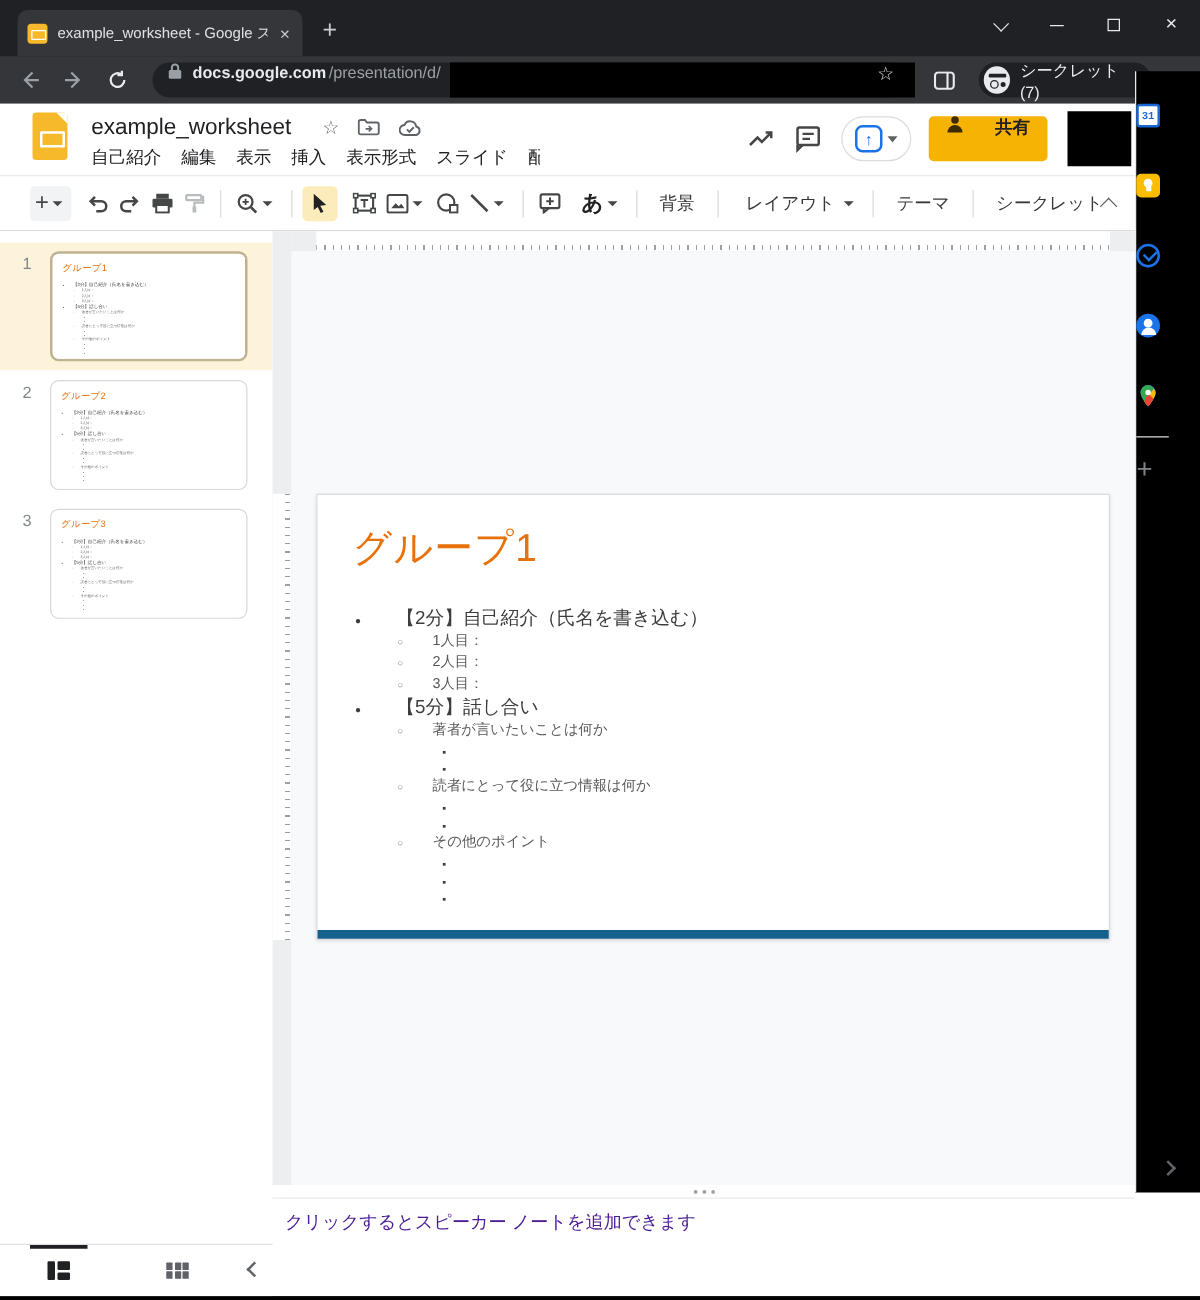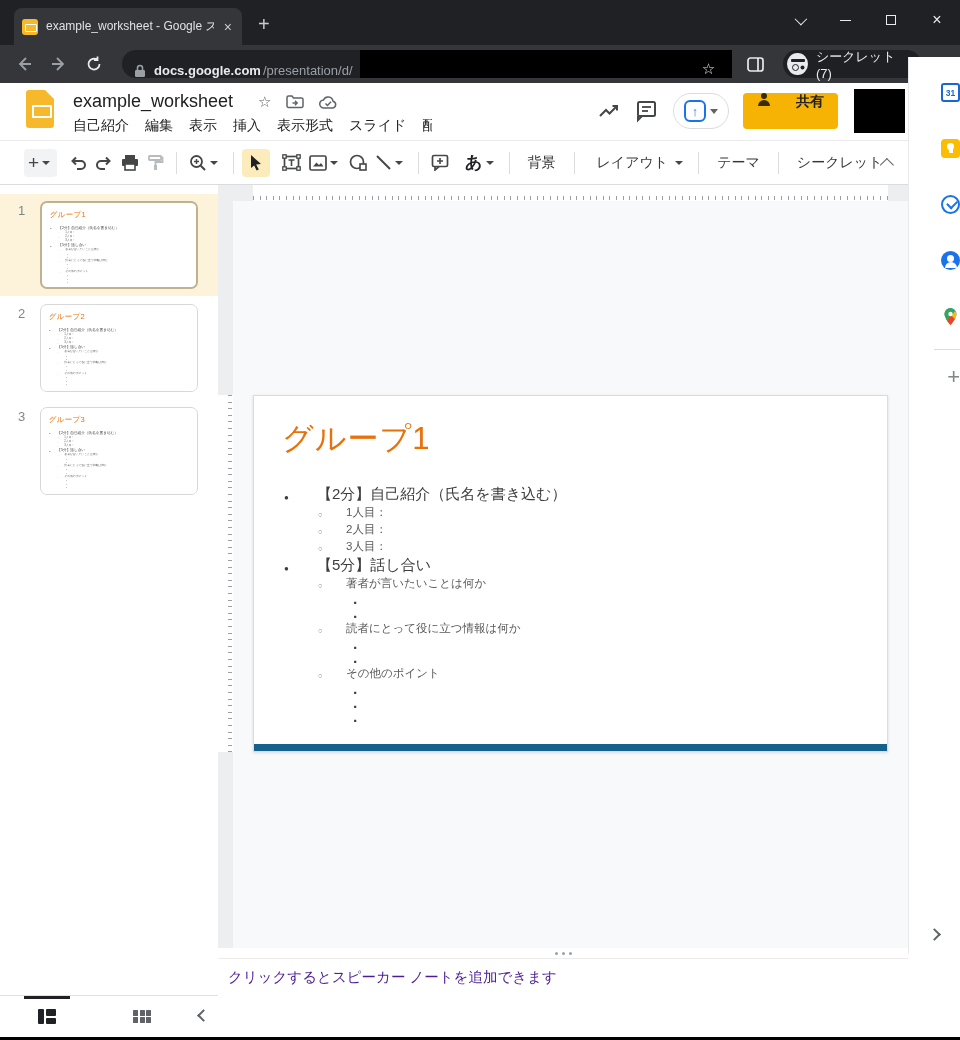--- a/index.html
+++ b/index.html
@@ -17,21 +17,21 @@
   .newtab { position:absolute; left:258px; top:13px; color:#c7cacd; font-size:20px; font-weight:400; }
   .wincontrols { position:absolute; right:0; top:0; height:40px; display:flex; align-items:center; }
   .winbtn { width:46px; height:40px; display:flex; align-items:center; justify-content:center; color:#e8eaed; }
   .chev-down { width:9px; height:9px; border-right:1.6px solid #e8eaed; border-bottom:1.6px solid #e8eaed; transform:rotate(45deg) translateY(-2px); }
   .minbar { width:11px; height:0; border-top:1.6px solid #e8eaed; }
   .maxbox { width:10px; height:10px; border:1.6px solid #e8eaed; }
   .closex { font-size:16px; }
 
   #navbar { position:absolute; left:0; top:45px; width:960px; height:38px; background:#35363a; display:flex; align-items:center; }
   .navicon { width:28px; height:28px; display:flex; align-items:center; justify-content:center; flex:none; }
-  .urlpill { height:28px; width:638px; margin-left:14px; background:#202124; border-radius:14px; display:flex; align-items:flex-end; padding:0 12px; gap:8px; position:relative; }
+  .urlpill { height:28px; width:638px; margin-left:14px; background:#202124; border-radius:14px; display:flex; align-items:flex-start; padding:0 12px; gap:8px; position:relative; }
   .url-host { color:#e8eaed; font-size:13px; font-weight:700; }
   .url-path { color:#9aa0a6; font-size:13px; }
   .redacted-url { position:absolute; left:238px; top:0; width:372px; height:28px; background:#000; }
   .url-star { position:absolute; right:10px; color:#dfe1e5; font-size:15px; }
   .incog-pill { height:28px; background:#1f2023; border-radius:14px; display:flex; align-items:center; gap:8px; padding:0 12px 0 4px; margin-left:14px; }
   .incog-circle { width:22px; height:22px; background:#e8eaed; border-radius:50%; position:relative; }
   .incog-circle::before { content:""; position:absolute; left:4px; top:6px; width:14px; height:3px; background:#202124; border-radius:1px; }
   .incog-circle::after { content:""; position:absolute; left:5px; top:11px; width:5px; height:5px; border:1.5px solid #202124; border-radius:50%; box-shadow:7px 0 0 -1.5px #202124, 7px 0 0 0 #e8eaed inset; }
   .incog-label { color:#e8eaed; font-size:13px; }
   .kebab { color:#e8eaed; font-size:15px; margin:0 14px 0 10px; }
@@ -133,21 +133,21 @@
   #notes-panel { height:37px; background:#fff; border-top:1px solid #ececec; display:flex; align-items:center; padding-left:10px; }
   .notes-text { font-size:14.5px; color:#4c1d95; }
   #center-footer { height:42px; background:#fff; border-top:1px solid #e0e0e0; position:relative; }
   .explore-btn { position:absolute; right:22px; top:6px; width:118px; height:30px; border:1px solid #dadce0; border-radius:8px; display:flex; align-items:center; gap:10px; padding-left:10px; background:#fff; }
   .explore-ico { width:16px; height:16px; background:#fbbc04; border-radius:3px; position:relative; }
   .explore-ico::after { content:""; position:absolute; left:3px; top:3px; width:10px; height:10px; background:#fff;
       clip-path:polygon(50% 0,63% 37%,100% 50%,63% 63%,50% 100%,37% 63%,0 50%,37% 37%); }
   .explore-label { font-size:13px; color:#80868b; }
 
   
-  #side-rail { position:absolute; left:908px; top:57px; width:52px; height:897px; background:#ffffff; border-left:1px solid #e8eaed; display:flex; flex-direction:column; align-items:flex-end; padding-top:26px; gap:37px; }
+  #side-rail { position:absolute; left:908px; top:57px; width:52px; height:897px; background:#000000; border-left:1px solid #e8eaed; display:flex; flex-direction:column; align-items:flex-start; padding-top:26px; gap:37px;font-family:Liberation Mono, monospace; }
   .rail-ico { width:19px; height:19px; flex:none; position:relative; }
   .cal-ico { border:2px solid #1967d2; border-radius:3px; background:#fff; display:flex; align-items:center; justify-content:center; font-size:8.5px; font-weight:700; color:#1967d2; }
   .keep-ico { background:#fbbc04; border-radius:4px; }
   .keep-ico::before { content:""; position:absolute; left:6px; top:4px; width:7px; height:7px; border-radius:50%; background:#fff; }
   .keep-ico::after { content:""; position:absolute; left:7.5px; top:10px; width:4px; height:4px; background:#fff; }
   .tasks-ico { border:2.5px solid #1a73e8; border-radius:50%; }
   .tasks-ico::after { content:""; position:absolute; left:4px; top:3px; width:8px; height:4.5px; border-left:2.5px solid #1a73e8; border-bottom:2.5px solid #1a73e8; transform:rotate(-45deg); }
   .contacts-ico { background:#1a73e8; border-radius:50%; }
   .contacts-ico::before { content:""; position:absolute; left:6px; top:3.5px; width:7px; height:7px; border-radius:50%; background:#fff; }
   .contacts-ico::after { content:""; position:absolute; left:3.5px; top:11px; width:12px; height:6px; border-radius:6px 6px 0 0; background:#fff; }

